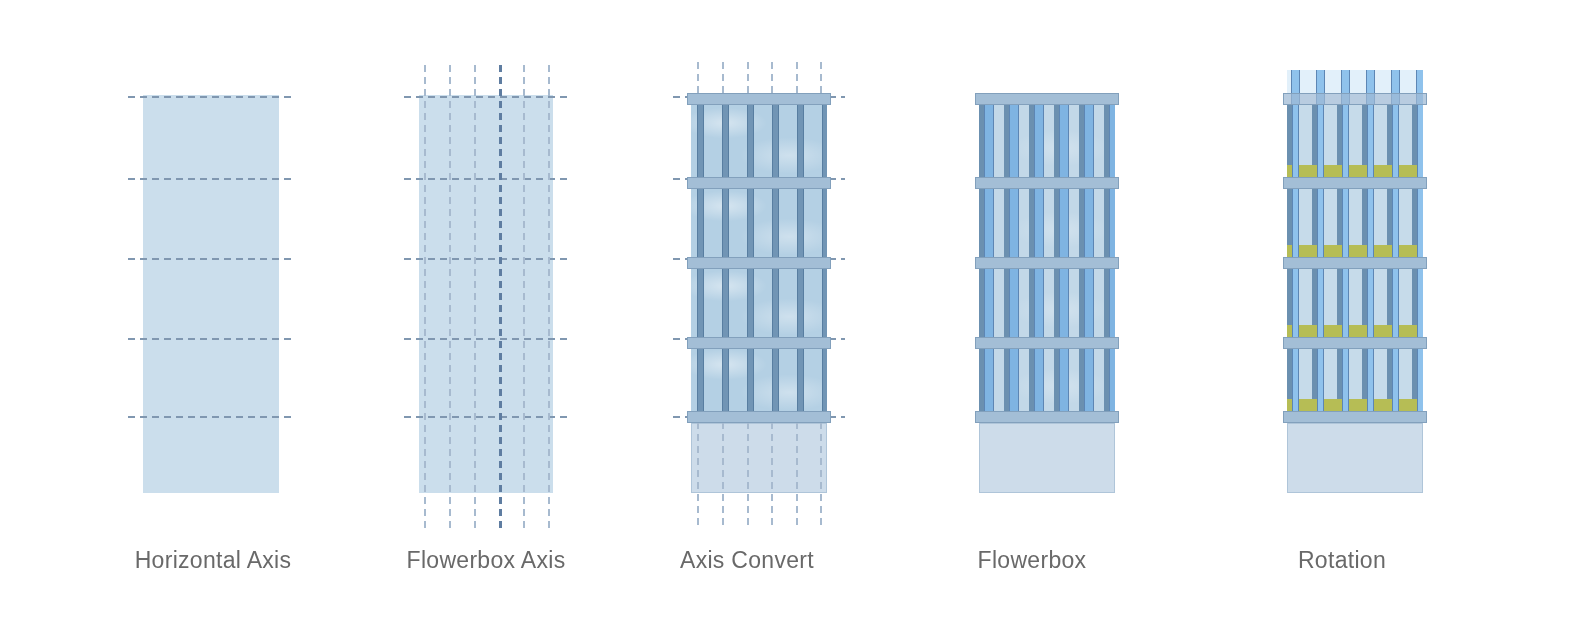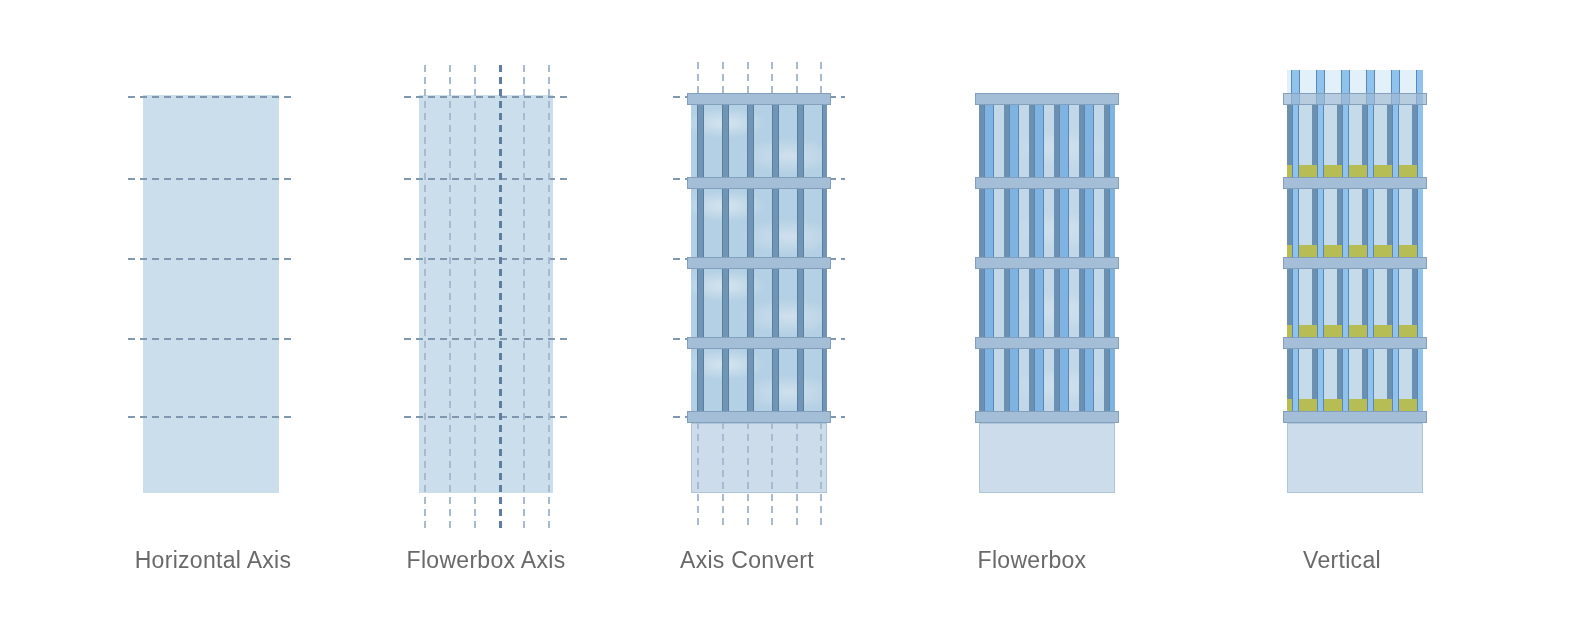--- a/index.html
+++ b/index.html
@@ -136,21 +136,21 @@
       <div class="floor fb-floor h72"></div>
       <div class="band"></div>
       <div class="floor fb-floor h68"></div>
       <div class="band"></div>
       <div class="floor fb-floor h68"></div>
       <div class="band"></div>
       <div class="floor fb-floor h62"></div>
       <div class="band"></div>
     </div>
     <div class="base b5"></div>
-    <div class="label l5">Vertical</div>
+    <div class="label l5">Rotation</div>
   </section>
 
 <div class="hguide" style="left: 128px; top: 96px; width: 167px;"></div>
     <div class="hguide" style="left: 128px; top: 178px; width: 167px;"></div>
     <div class="hguide" style="left: 128px; top: 258px; width: 167px;"></div>
     <div class="hguide" style="left: 128px; top: 338px; width: 167px;"></div>
     <div class="hguide" style="left: 128px; top: 416px; width: 167px;"></div>
     <div class="hguide" style="left: 404px; top: 96px; width: 166px;"></div>
     <div class="hguide" style="left: 404px; top: 178px; width: 166px;"></div>
     <div class="hguide" style="left: 404px; top: 258px; width: 166px;"></div>

